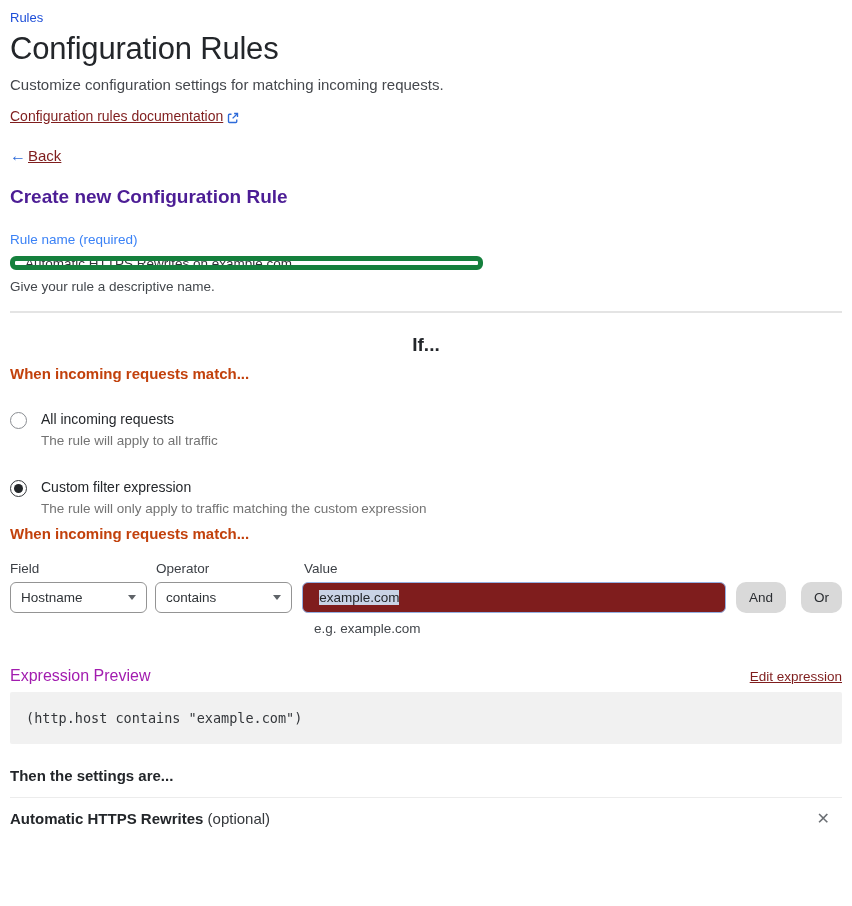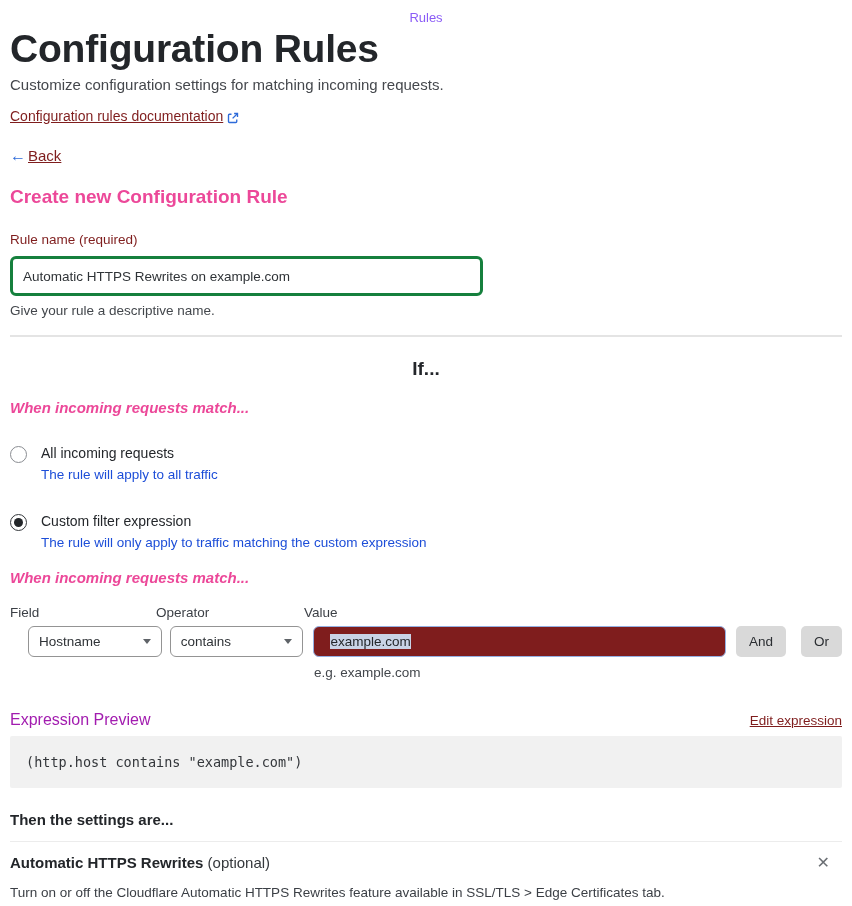--- a/index.html
+++ b/index.html
@@ -5,79 +5,79 @@
   * { box-sizing: border-box; margin: 0; padding: 0; }
   html, body { width: 852px; background: #ffffff; }
   body {
     font-family: "Liberation Sans", sans-serif;
     color: #3b3f45;
     height: 906px;
     overflow: hidden;
   }
   .page { padding: 10px 10px 0 10px; width: 852px; }
 
-  .breadcrumb { font-size: 13px; color: #8b5cf6; line-height: 16px; text-align: center; }
-  .page-title { font-size: 39px; font-weight: 700; color: #23262a; line-height: 36px; margin-top: 5px; letter-spacing: -0.2px; }
+  .breadcrumb { font-size: 13px; color: #1d4ed8; line-height: 16px; }
+  .page-title { font-size: 31px; font-weight: 400; color: #23262a; line-height: 36px; margin-top: 5px; letter-spacing: -0.2px; }
   .subtitle { font-size: 15px; color: #45484d; line-height: 20px; margin-top: 8px; }
 
   .link { color: #7f1d1d; text-decoration: underline; cursor: pointer; }
   .doc-link-row { margin-top: 12px; font-size: 14px; line-height: 18px; display: flex; align-items: center; gap: 4px; }
   .ext-icon { width: 12px; height: 12px; display: inline-block; color: #2e6bd9; }
   .back-row { margin-top: 22px; font-size: 15px; line-height: 18px; display: flex; align-items: center; }
   .back-arrow { color: #2e6bd9; text-decoration: none; margin-right: 2px; font-size: 16px; }
 
-  .section-title { font-size: 19px; font-weight: 700; color: #ec4899; line-height: 24px; margin-top: 20px; }
+  .section-title { font-size: 19px; font-weight: 700; color: #4c1d95; line-height: 24px; margin-top: 20px; }
 
-  .field-label { font-size: 13.5px; color: #7f1d1d; line-height: 17px; margin-top: 22px; }
+  .field-label { font-size: 13.5px; color: #3b82f6; line-height: 17px; margin-top: 22px; }
   .rule-name-input {
-    margin-top: 8px; width: 473px; height: 40px;
-    border: 3px solid #15803d; border-radius: 6px;
+    margin-top: 8px; width: 473px; height: 14px;
+    border: 5px solid #15803d; border-radius: 6px;
     padding: 0 10px; font-size: 13.5px; color: #2f3337;
     font-family: "Liberation Sans", sans-serif; background: #fff; outline: none;
   }
   .help-text { font-size: 13.5px; color: #43474c; line-height: 17px; margin-top: 6px; }
 
   .divider { border: none; border-top: 2px solid #e4e4e4; margin-top: 16px; }
 
   .if-title { font-size: 19px; font-weight: 700; color: #23262a; line-height: 24px; margin-top: 20px; text-align: center; }
-  .match-label { font-size: 15px; font-weight: 700; color: #ec4899; line-height: 19px; margin-top: 17px; font-style: italic; }
+  .match-label { font-size: 15px; font-weight: 700; color: #c2410c; line-height: 19px; margin-top: 7px; }
 
   .radio-row { display: flex; margin-top: 28px; }
   .radio-row + .radio-row { margin-top: 30px; }
   .radio-circle {
     width: 17px; height: 17px; border-radius: 50%;
     border: 1.5px solid #8a8d92; flex: 0 0 17px; margin-top: 1px;
     display: flex; align-items: center; justify-content: center; cursor: pointer; background: #fff;
   }
   .radio-circle.selected { border-color: #35383c; }
   .radio-circle.selected::after { content: ""; width: 9px; height: 9px; border-radius: 50%; background: #232629; }
   .radio-texts { margin-left: 14px; }
   .radio-label { font-size: 14px; font-weight: 400; color: #24272b; line-height: 17px; }
-  .radio-desc { font-size: 13.5px; color: #1d4ed8; line-height: 17px; margin-top: 4px; }
+  .radio-desc { font-size: 13.5px; color: #737373; line-height: 17px; margin-top: 4px; }
 
   .builder-labels { display: flex; margin-top: 18px; font-size: 13.5px; color: #3b3f45; }
   .builder-labels .lbl-field { width: 146px; }
   .builder-labels .lbl-operator { width: 148px; }
-  .controls-row { display: flex; margin-top: 6px; align-items: center; margin-left: 18px; }
+  .controls-row { display: flex; margin-top: 6px; align-items: center; }
   .select-box {
     width: 138px; height: 31px; border: 1px solid #949494; border-radius: 6px;
     display: flex; align-items: center; justify-content: space-between;
     padding: 0 10px; font-size: 13.5px; color: #2f3337; cursor: pointer; background: #fff;
   }
   .select-box + .select-box { margin-left: 8px; gap: 41px; }
   .chevron-down { width: 0; height: 0; border-left: 4.5px solid transparent; border-right: 4.5px solid transparent; border-top: 5.5px solid #5f6368; }
   .value-input {
     margin-left: 10px; width: 427px; height: 31px;
     border: 1px solid #94b0e3; border-radius: 6px; background: #7f1d1d;
     display: flex; align-items: center; padding: 0 16px;
     font-size: 13.5px; color: #24272b; cursor: text;
   }
   .value-input .selected-text { background: #c9d3e6; }
   .bool-btn {
-    height: 31px; padding: 0 13px; background: #d9d9d9; border: none; border-radius: 5px;
+    height: 31px; padding: 0 13px; background: #d9d9d9; border: none; border-radius: 10px;
     font-size: 13.5px; color: #2b2e32; font-family: "Liberation Sans", sans-serif; cursor: pointer;
     display: flex; align-items: center;
   }
   .bool-btn.and { margin-left: 10px; }
   .bool-btn.or { margin-left: 15px; }
   .value-hint { font-size: 13.5px; color: #43474c; line-height: 17px; margin-top: 7px; margin-left: 304px; }
 
   .preview-row { display: flex; justify-content: space-between; align-items: flex-end; margin-top: 30px; }
   .preview-label { font-size: 16px; color: #a21caf; line-height: 17px; }
   .edit-link { font-size: 13.5px; }
@@ -183,17 +183,16 @@
   <div class="then-label">Then the settings are...</div>
 
   <div class="setting-card">
     <div class="setting-head">
       <div class="setting-title">
         <span class="t-bold">Automatic HTTPS Rewrites</span>
         <span class="t-optional">(optional)</span>
       </div>
       <button class="close-btn">✕</button>
     </div>
-    <div class="setting-desc">Turn on or off the Cloudflare Automatic HTTPS Rewrites feature available in SSL/TLS &gt; Edge Certificates tab.</div>
 
   </div>
 
 </div>
 
 </body></html>

